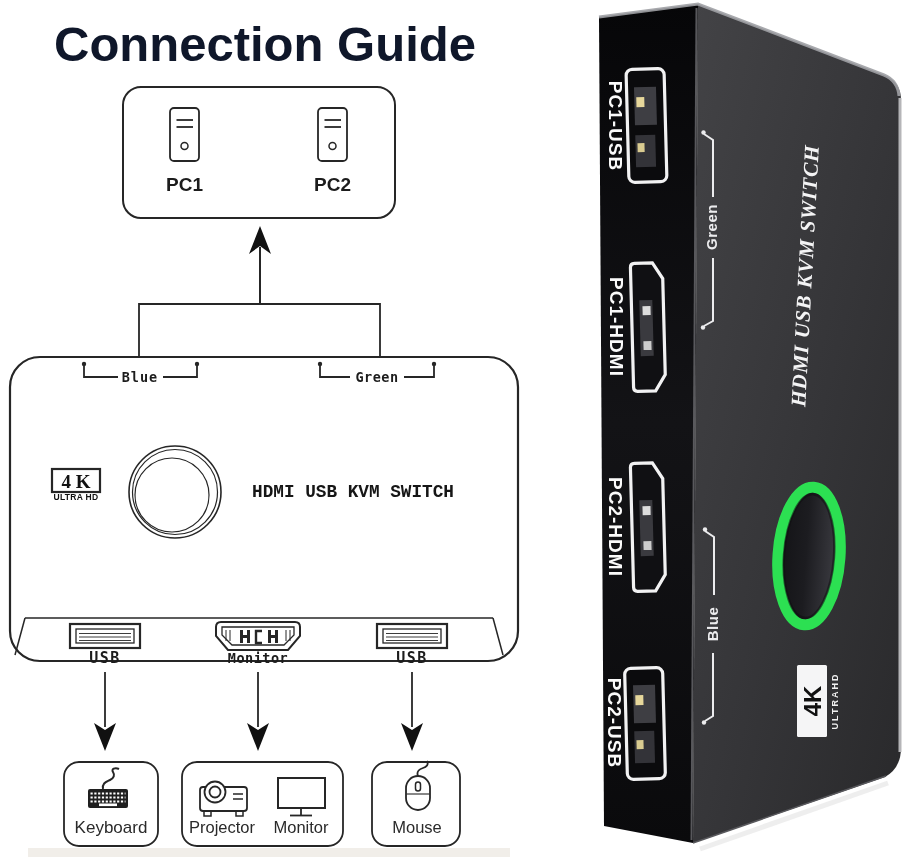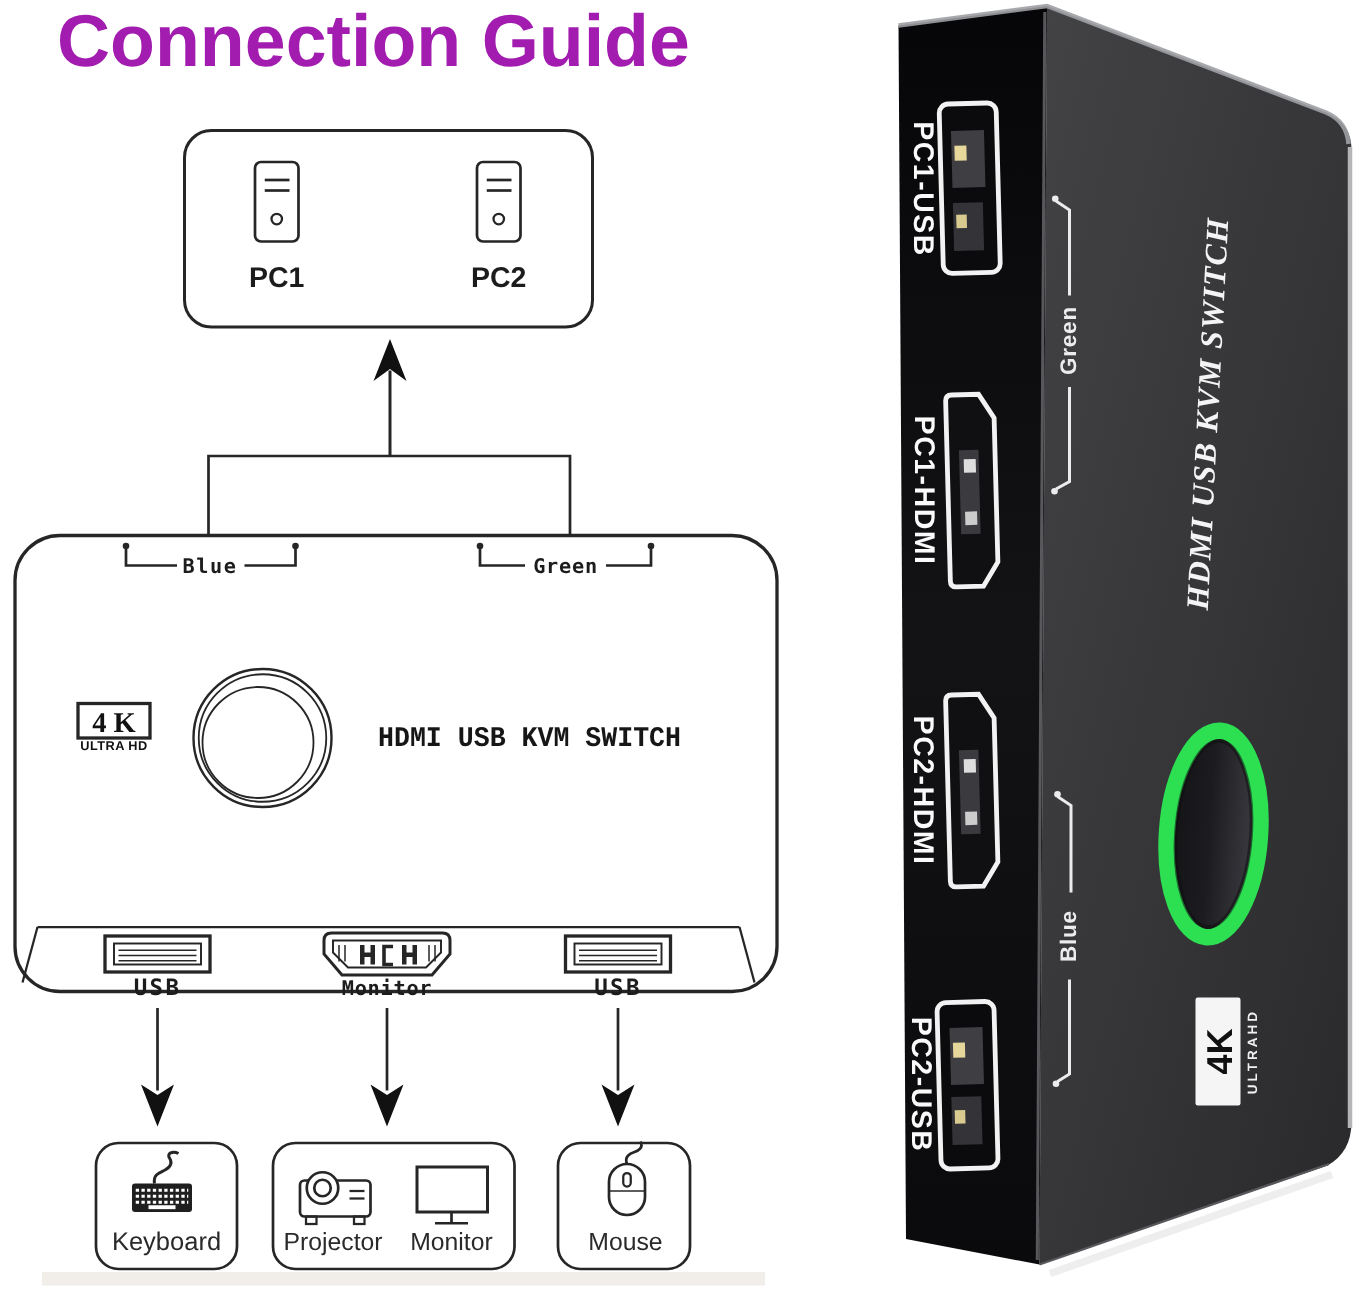--- a/index.html
+++ b/index.html
@@ -1,19 +1,19 @@
 <!DOCTYPE html>
 <html><head>
 <meta charset="utf-8">
 <style>
   html,body{margin:0;padding:0;background:#ffffff;}
   .stage{position:relative;width:911px;height:861px;background:#ffffff;overflow:hidden;
          font-family:"Liberation Sans",sans-serif;}
-  .title{position:absolute;left:38px;top:0px;margin:0;font-size:49px;font-weight:bold;
-         color:#a21caf;letter-spacing:0px;font-family:"Liberation Sans",sans-serif;}
+  .title{position:absolute;left:38px;top:0px;margin:16px;font-size:49px;font-weight:bold;
+         color:#0f172a;letter-spacing:0px;font-family:"Liberation Sans",sans-serif;}
   svg{position:absolute;left:0;top:0;}
   text{user-select:none;}
 </style>
 </head>
 <body>
 
 <div class="stage">
   <h1 class="title">Connection Guide</h1>
 
   <svg width="911" height="861" viewBox="0 0 911 861">

